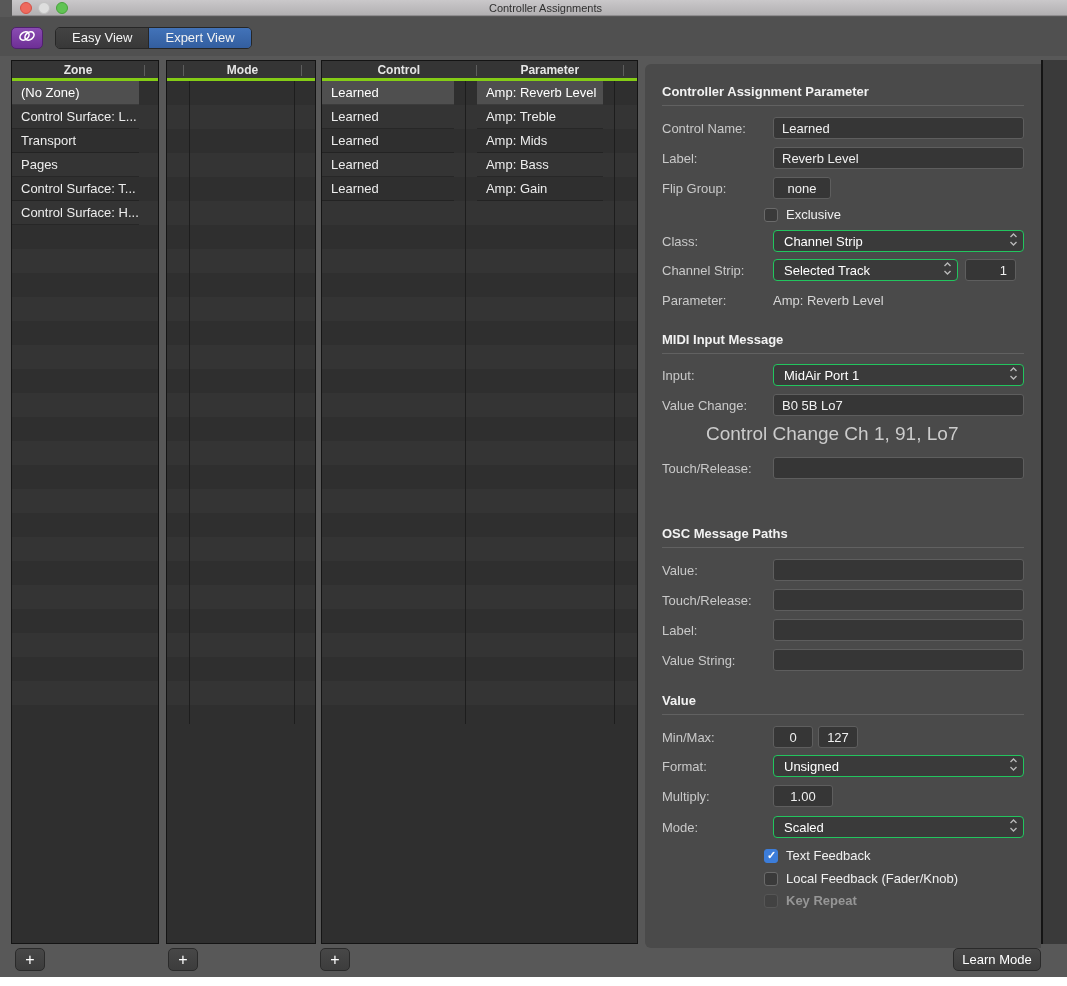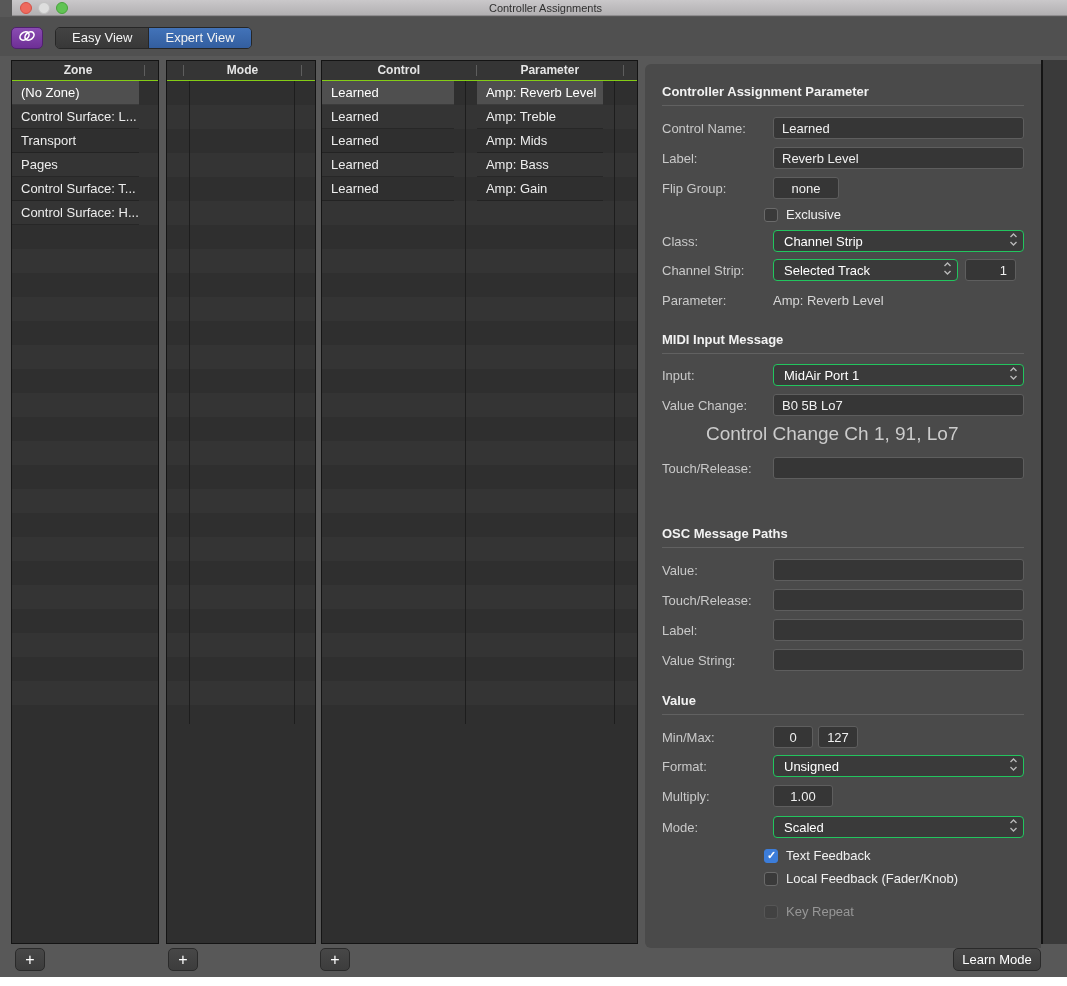--- a/index.html
+++ b/index.html
@@ -23,21 +23,21 @@
     background:linear-gradient(#8a4cb2,#6e2f96); border:1px solid #50216f;
     display:flex; align-items:center; justify-content:center; }
   .seg { position:absolute; left:55px; top:10px; height:22px; display:flex;
     border:1px solid #262626; border-radius:5px; overflow:hidden; }
   .seg .segment { height:100%; line-height:20px; padding:0 16px; font-size:13px; color:#f2f2f2; }
   .seg .segment.off { background:linear-gradient(#434343,#383838); border-right:1px solid #262626; }
   .seg .segment.on  { background:linear-gradient(#4273b9,#335e9f); }
 
   
   .listbox { position:absolute; top:60px; height:884px; background:#2f2f2f; border:1px solid #141414; }
-  .lb-header { display:flex; height:20px; background:#353535; border-bottom:1px solid #84cc16; }
+  .lb-header { display:flex; height:20px; background:#353535; border-bottom:3px solid #84cc16; }
   .lb-header .hseg { font-size:12px; font-weight:600; color:#e5e5e5; text-align:center; line-height:19px; }
   .htick { width:1px; height:11px; margin-top:4px; background:#5e5e5e; }
   .lb-body { position:relative; display:flex; height:643px;
     background:repeating-linear-gradient(to bottom,#2f2f2f 0 24px,#343434 24px 48px);gap:11px; }
   .vdiv { width:1px; background:#1d1d1d; }
   .col { position:relative; }
   .row { height:24px; line-height:23px; font-size:13px; color:#ededed; padding-left:9px;
     border-bottom:1px solid rgba(0,0,0,.25); white-space:nowrap; overflow:hidden; }
   .row.selected { background:#4f4f4f; color:#ffffff; }
 
@@ -182,21 +182,21 @@
     <div class="frow" style="margin-top:11px;">
       <span class="flabel">Control Name:</span>
       <input class="tfield grow" type="text" value="Learned" style="">
     </div>
     <div class="frow">
       <span class="flabel">Label:</span>
       <input class="tfield grow" type="text" value="Reverb Level" style="">
     </div>
     <div class="frow">
       <span class="flabel">Flip Group:</span>
-      <input class="tfield center" style="width: 66px; text-align: center;" type="text" value="none">
+      <input class="tfield center" style="width: 58px; text-align: center;" type="text" value="none">
     </div>
     <div class="cbrow">
       <span class="cbox"></span>
       <span class="cblabel">Exclusive</span>
     </div>
     <div class="frow">
       <span class="flabel">Class:</span>
       <div class="popup grow">
         <span>Channel Strip</span>
         <span class="chev">
@@ -307,21 +307,21 @@
       </div>
     </div>
     <div class="cbrow" style="margin-top:10px;">
       <span class="cbox checked"></span>
       <span class="cblabel">Text Feedback</span>
     </div>
     <div class="cbrow">
       <span class="cbox"></span>
       <span class="cblabel">Local Feedback (Fader/Knob)</span>
     </div>
-    <div class="cbrow disabled" style="margin-top:18px;">
+    <div class="cbrow disabled" style="margin-top:7px;font-weight:bold;">
       <span class="cbox"></span>
       <span class="cblabel">Key Repeat</span>
     </div>
   </div>
 
   <div class="panel-edge"></div>
   <div class="panel-scroll"></div>
 
   <button class="plusbtn" style="left:15px;">+</button>
   <button class="plusbtn" style="left:168px;">+</button>

